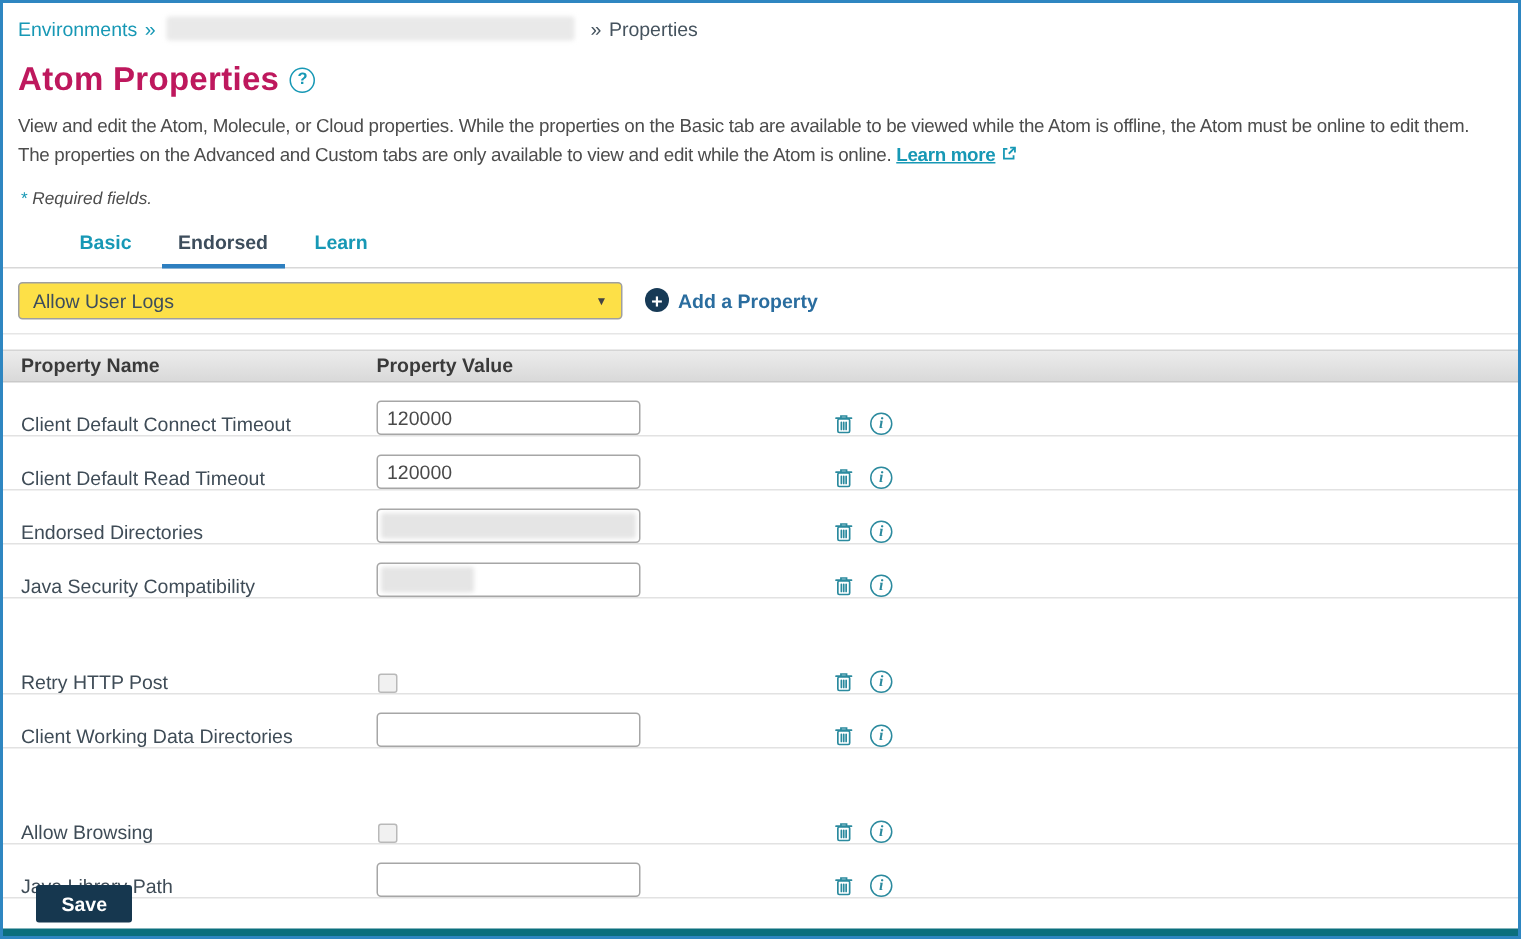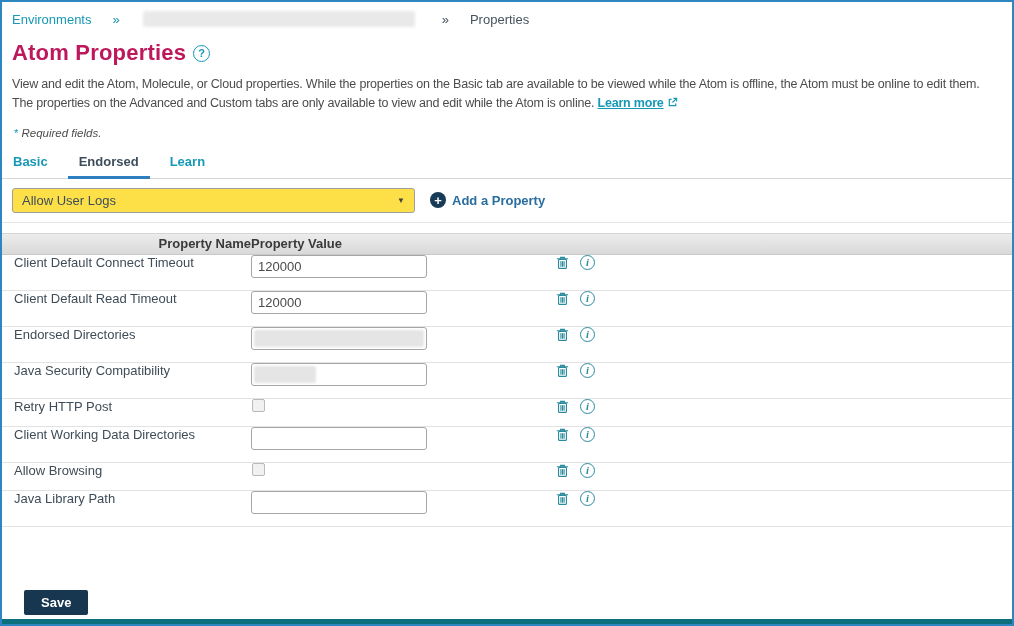--- a/index.html
+++ b/index.html
@@ -2,58 +2,58 @@
 <html><head>
 <meta charset="utf-8">
 <style>
   * { margin:0; padding:0; box-sizing:border-box; }
   body { font-family:"Liberation Sans", sans-serif; background:#fff; }
   .page {
     position:relative; width:1014px; height:626px; background:#fff;
     border:2px solid #2e86c1; overflow:hidden;
   }
   
-  .breadcrumb { padding:9px 10px 0 10px; font-size:13px; color:#45535e; display:flex; align-items:center;gap:16px; }
+  .breadcrumb { padding:9px 10px 0 10px; font-size:13px; color:#45535e; display:flex; align-items:center; }
   .crumb-link { color:#1798b5; text-decoration:none; cursor:pointer; }
   .crumb-sep { margin:0 5px; color:#45535e; }
   .crumb-sep.teal { color:#1798b5; }
   .crumb-redact { display:inline-block; width:272px; height:16px; background:#e9e9e9; border-radius:2px; filter:blur(1.5px); margin:0 6px 0 2px; }
   
   .title-row { display:flex; align-items:center; margin:13px 0 0 10px; }
   .page-title { font-size:22px; font-weight:700; color:#be185d; letter-spacing:0.2px; }
   .help-circ { width:17px; height:17px; border:1.6px solid #1798b5; border-radius:50%; color:#1798b5;
     font-size:11px; font-weight:bold; display:inline-flex; align-items:center; justify-content:center; margin-left:7px; }
   
   .desc { margin:9px 10px 0 10px; font-size:12.5px; letter-spacing:-0.2px; line-height:1.55; color:#4c4c4c; }
   .learn-link { color:#1798b5; text-decoration:underline; font-weight:bold; cursor:pointer; }
   .ext-icon { display:inline-block; vertical-align:-1px; margin-left:3px; }
   
   .required { margin:12px 0 0 12px; font-size:11.5px; font-style:italic; color:#4c4c4c; }
   .required .star { color:#1798b5; font-style:normal; margin-right:3px; }
   
-  .tabs { display:flex; margin-top:9px; border-bottom:1px solid #d8d8d8;align-items:center; }
+  .tabs { display:flex; margin-top:9px; padding-left:40px; border-bottom:1px solid #d8d8d8;align-items:center; }
   .tab { padding:6px 11px 7px; font-size:13px; font-weight:bold; color:#1798b5; cursor:pointer;
     border-bottom:3px solid transparent; margin-bottom:-1px; margin-right:9px; }
   .tab.active { color:#3d4d5c; border-bottom-color:#2e7fc0; }
   
   .toolbar { display:flex; align-items:center; padding:9px 10px; border-bottom:1px solid #e6e6e6; }
   .select-box { width:403px; height:25px; border:1px solid #9f9f9f; border-radius:3px; background:#fde047;
     display:flex; align-items:center; justify-content:space-between; padding:0 9px; font-size:13px; color:#3d4d5c; cursor:pointer; }
   .select-arrow { font-size:8px; color:#444; }
   .add-prop { display:flex; align-items:center; margin-left:15px; cursor:pointer; }
   .plus-circ { width:16px; height:16px; background:#173a56; border-radius:50%; color:#fff; font-size:13px; font-weight:bold;
     display:inline-flex; align-items:center; justify-content:center; line-height:1; }
   .add-label { margin-left:6px; font-size:13px; font-weight:bold; color:#2a6d9f; }
   
   .ptable { margin-top:10px; }
   .thead { height:22px; background:linear-gradient(#ececec,#d9d9d9); border-top:1px solid #d5d5d5; border-bottom:1px solid #c9c9c9;
     display:flex; align-items:center; padding-left:12px; font-size:13px; font-weight:bold; color:#3a3a3a; }
-  .th-name { width:237px;text-align:right; }
-  .prow { display:flex; align-items:flex-start; padding-left:12px; border-bottom:1px solid #e2e2e2; height:36px; }
-  .prow.check { height:28px; }
+  .th-name { width:237px; }
+  .prow { display:flex; align-items:flex-end; padding-left:12px; border-bottom:1px solid #e2e2e2; height:36px; }
+  .prow.check { height:28px;margin-top:36px; }
   .cell-name { width:237px; font-size:13px; color:#3f4c57; }
   .cell-value { width:304px; display:flex; align-items:center; }
   .input-wrap { position:relative; display:inline-block; }
   .pinput { width:176px; height:23px; border:1px solid #a6a6a6; border-radius:3px; padding:0 6px; font-size:13px;
     color:#4a4a4a; font-family:"Liberation Sans", sans-serif; background:#fff; }
   .redact { position:absolute; top:3px; bottom:3px; left:3px; background:#e5e5e5; border-radius:2px; filter:blur(1.3px); }
   .redact.full { right:3px; }
   .redact.partial { width:62px; }
   .pcheck { width:13px; height:13px; border:1px solid #b9b9b9; background:#f1f1f1; border-radius:2px; margin-left:1px; cursor:pointer; }
   .icon-cell { display:flex; align-items:center; gap:10px; }

